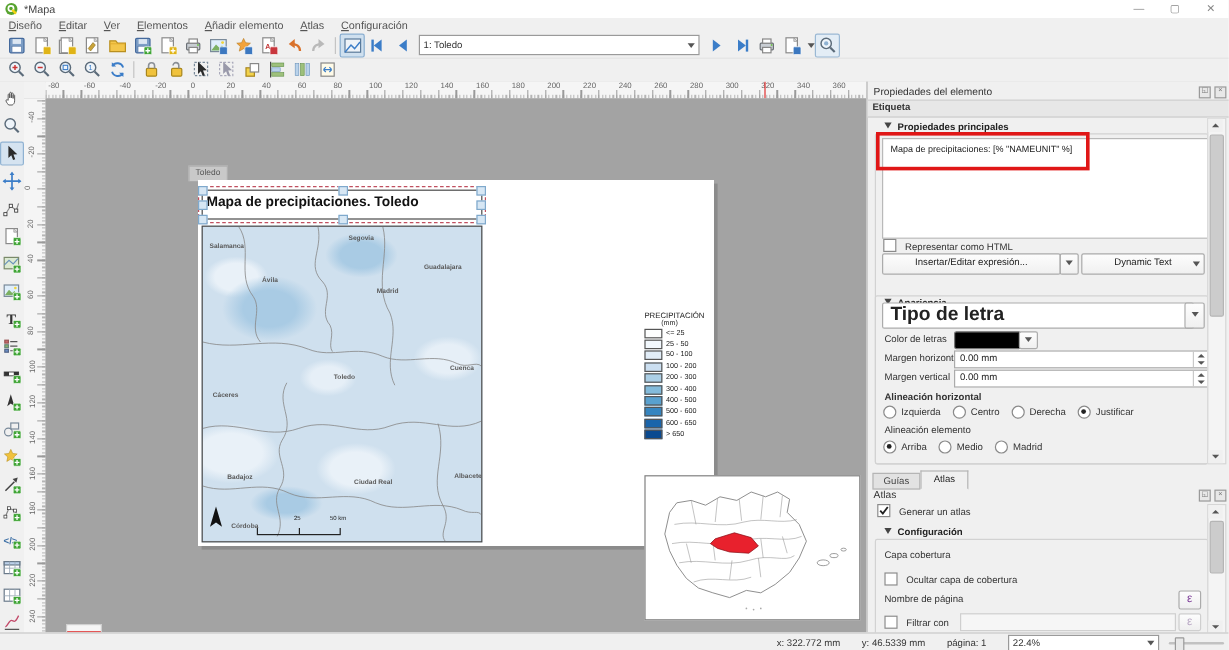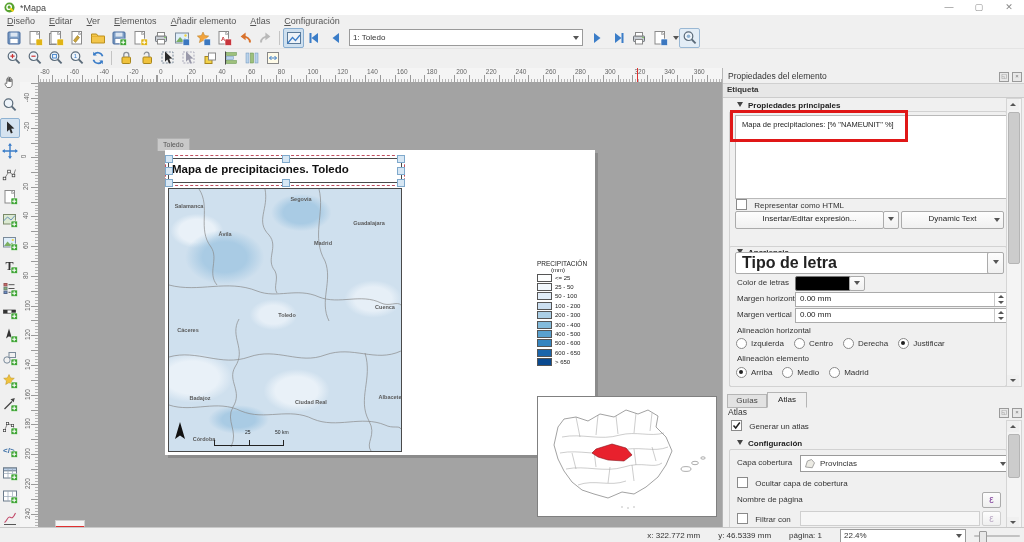--- a/index.html
+++ b/index.html
@@ -888,21 +888,21 @@
           <span class="tri-u"></span>
           <span class="tri-d"></span>
         </span></div>
 
     <span class="abs" style="left:14px;top:242px;">Margen vertical</span>
     <div class="spin" style="left:72px;top:240px;width:207px;height:13px;"><span>0.00 mm</span><span class="arr">
           <span class="tri-u"></span>
           <span class="tri-d"></span>
         </span></div>
 
-    <span class="abs" style="left:14px;top:258px;">Alineación horizontal</span>
+    <span class="abs" style="left:14px;top:258px;font-weight:bold;">Alineación horizontal</span>
     <div class="abs" id="align-h-row" style="left:13px;top:270px;"><span class="radio">
           <span class="rb"></span>
           <span>Izquierda</span>
         </span><span class="radio">
           <span class="rb"></span>
           <span>Centro</span>
         </span><span class="radio">
           <span class="rb"></span>
           <span>Derecha</span>
         </span><span class="radio">
@@ -946,29 +946,20 @@
       <span class="chk" id="gen-chk"><svg width="9" height="9" viewBox="0 0 9 9">
             <path d="M1.5 4.5l2.2 2.5L7.8 1.5" fill="none" stroke="#222" stroke-width="1.5"></path>
           </svg></span>
       <span>Generar un atlas</span>
     </div>
 
     <div class="secthead" style="left:14px;top:371px;"><span class="tri"></span><span>Configuración</span></div>
     <div class="gframe" style="left:6px;top:381px;width:276px;height:78px;"></div>
 
     <span class="abs" style="left:14px;top:390px;">Capa cobertura</span>
-    <div class="combo" style="position:absolute;left:77px;top:387px;width:202px;height:15px;">
-      <span style="margin-right:4px;display:flex;">
-        <svg width="12" height="12" viewBox="0 0 16 16">
-            <path d="M2 12l2.5-8 5.5-2 4 4.5-3 6.5z" fill="#ecebe4" stroke="#8a8a8a"></path>
-          </svg>
-      </span>
-      <span class="ctext">Provincias</span>
-        <span class="caret"></span>
-    </div>
 
     <div class="abs" style="left:14px;top:409px;">
       <span class="chk"></span>
       <span>Ocultar capa de cobertura</span>
     </div>
 
     <span class="abs" style="left:14px;top:427px;">Nombre de página</span>
     <div class="eps" style="left:259px;top:424px;height:14px;line-height:14px;">ε</div>
 
     <div class="abs" style="left:14px;top:445px;">

